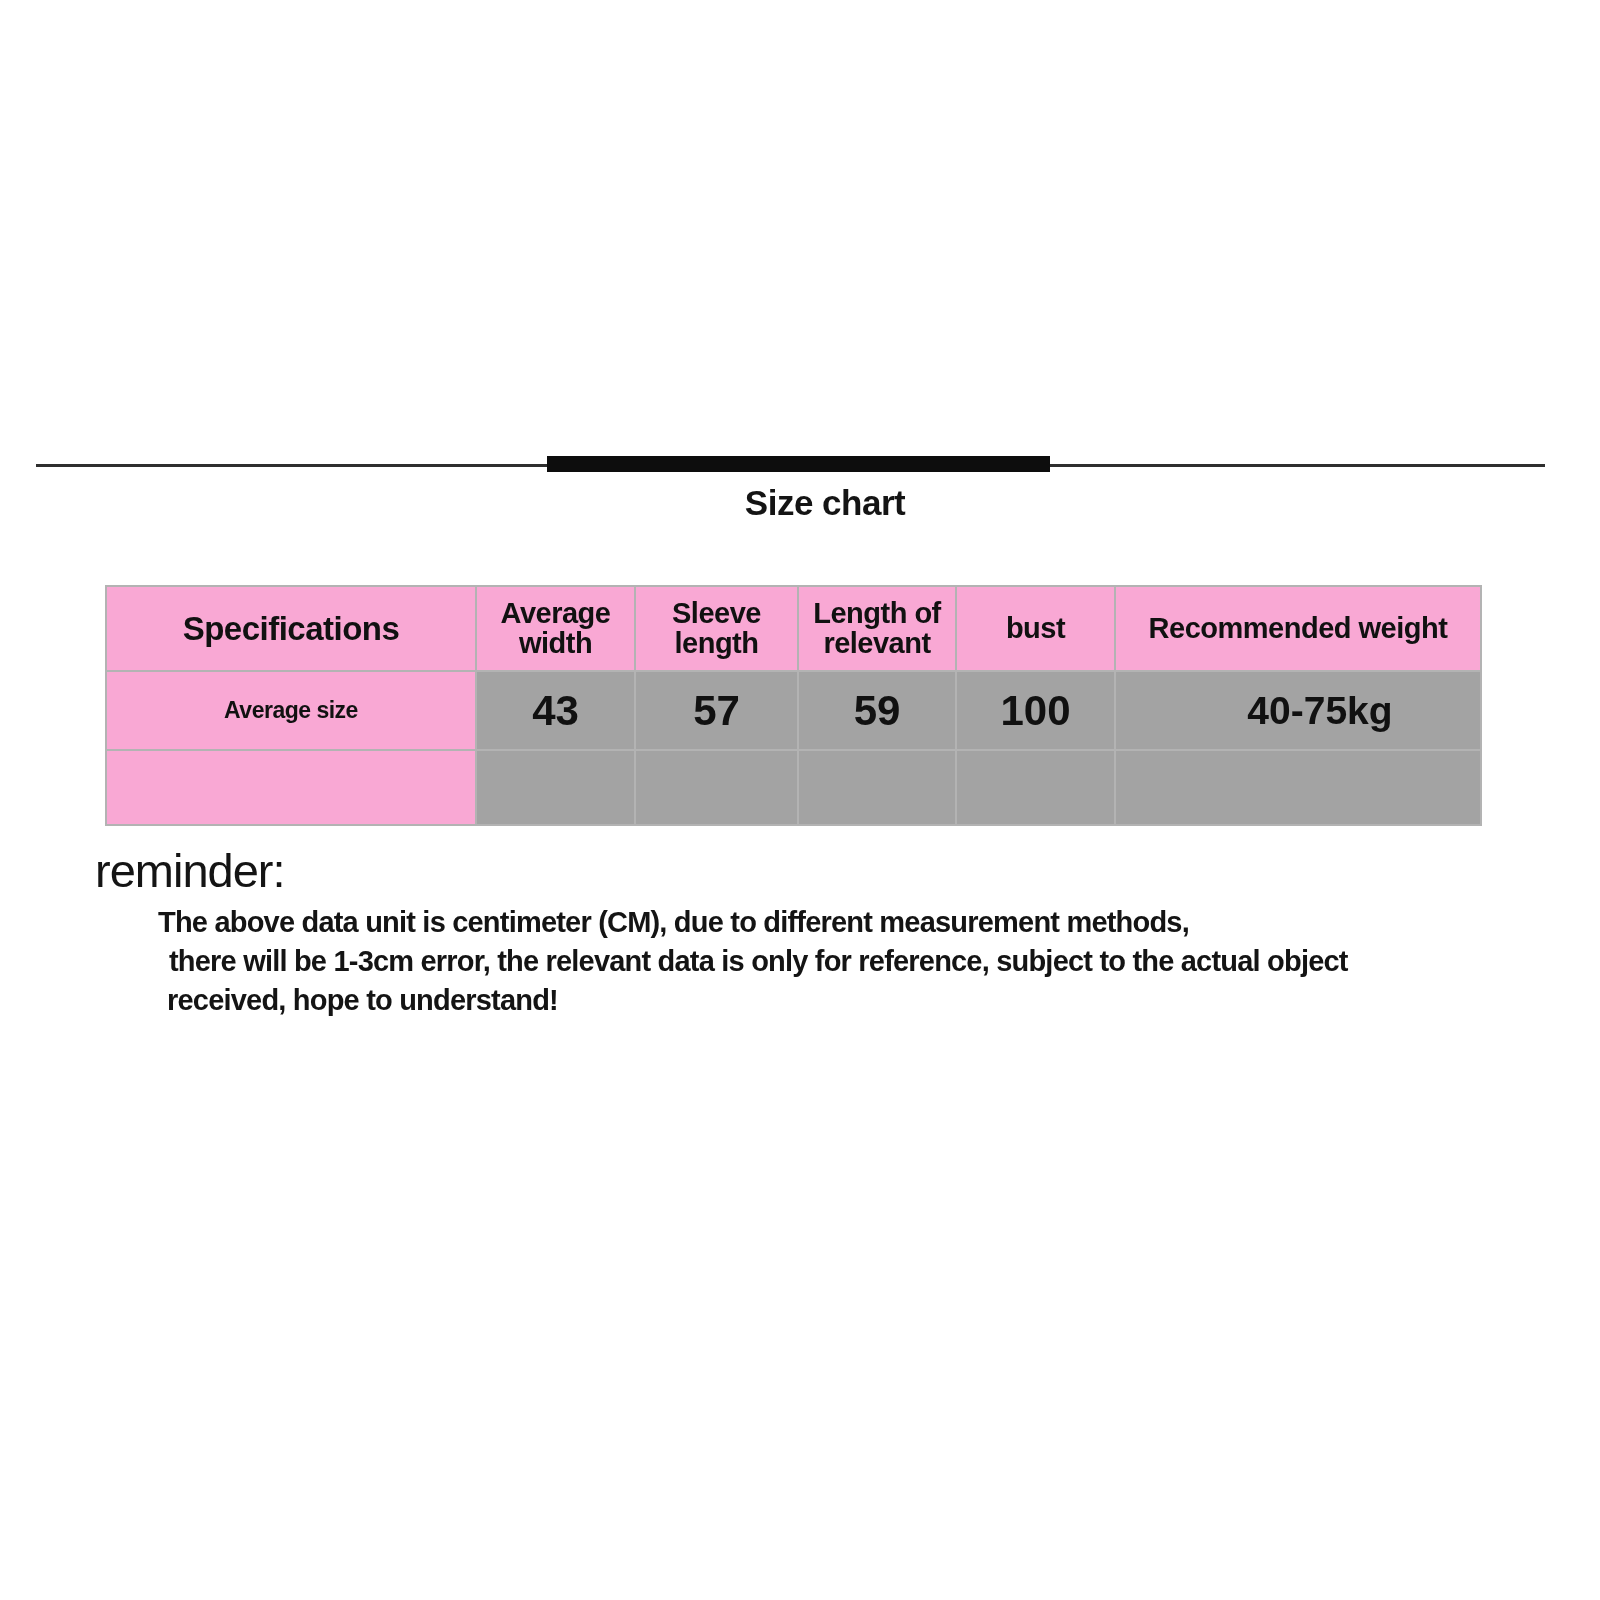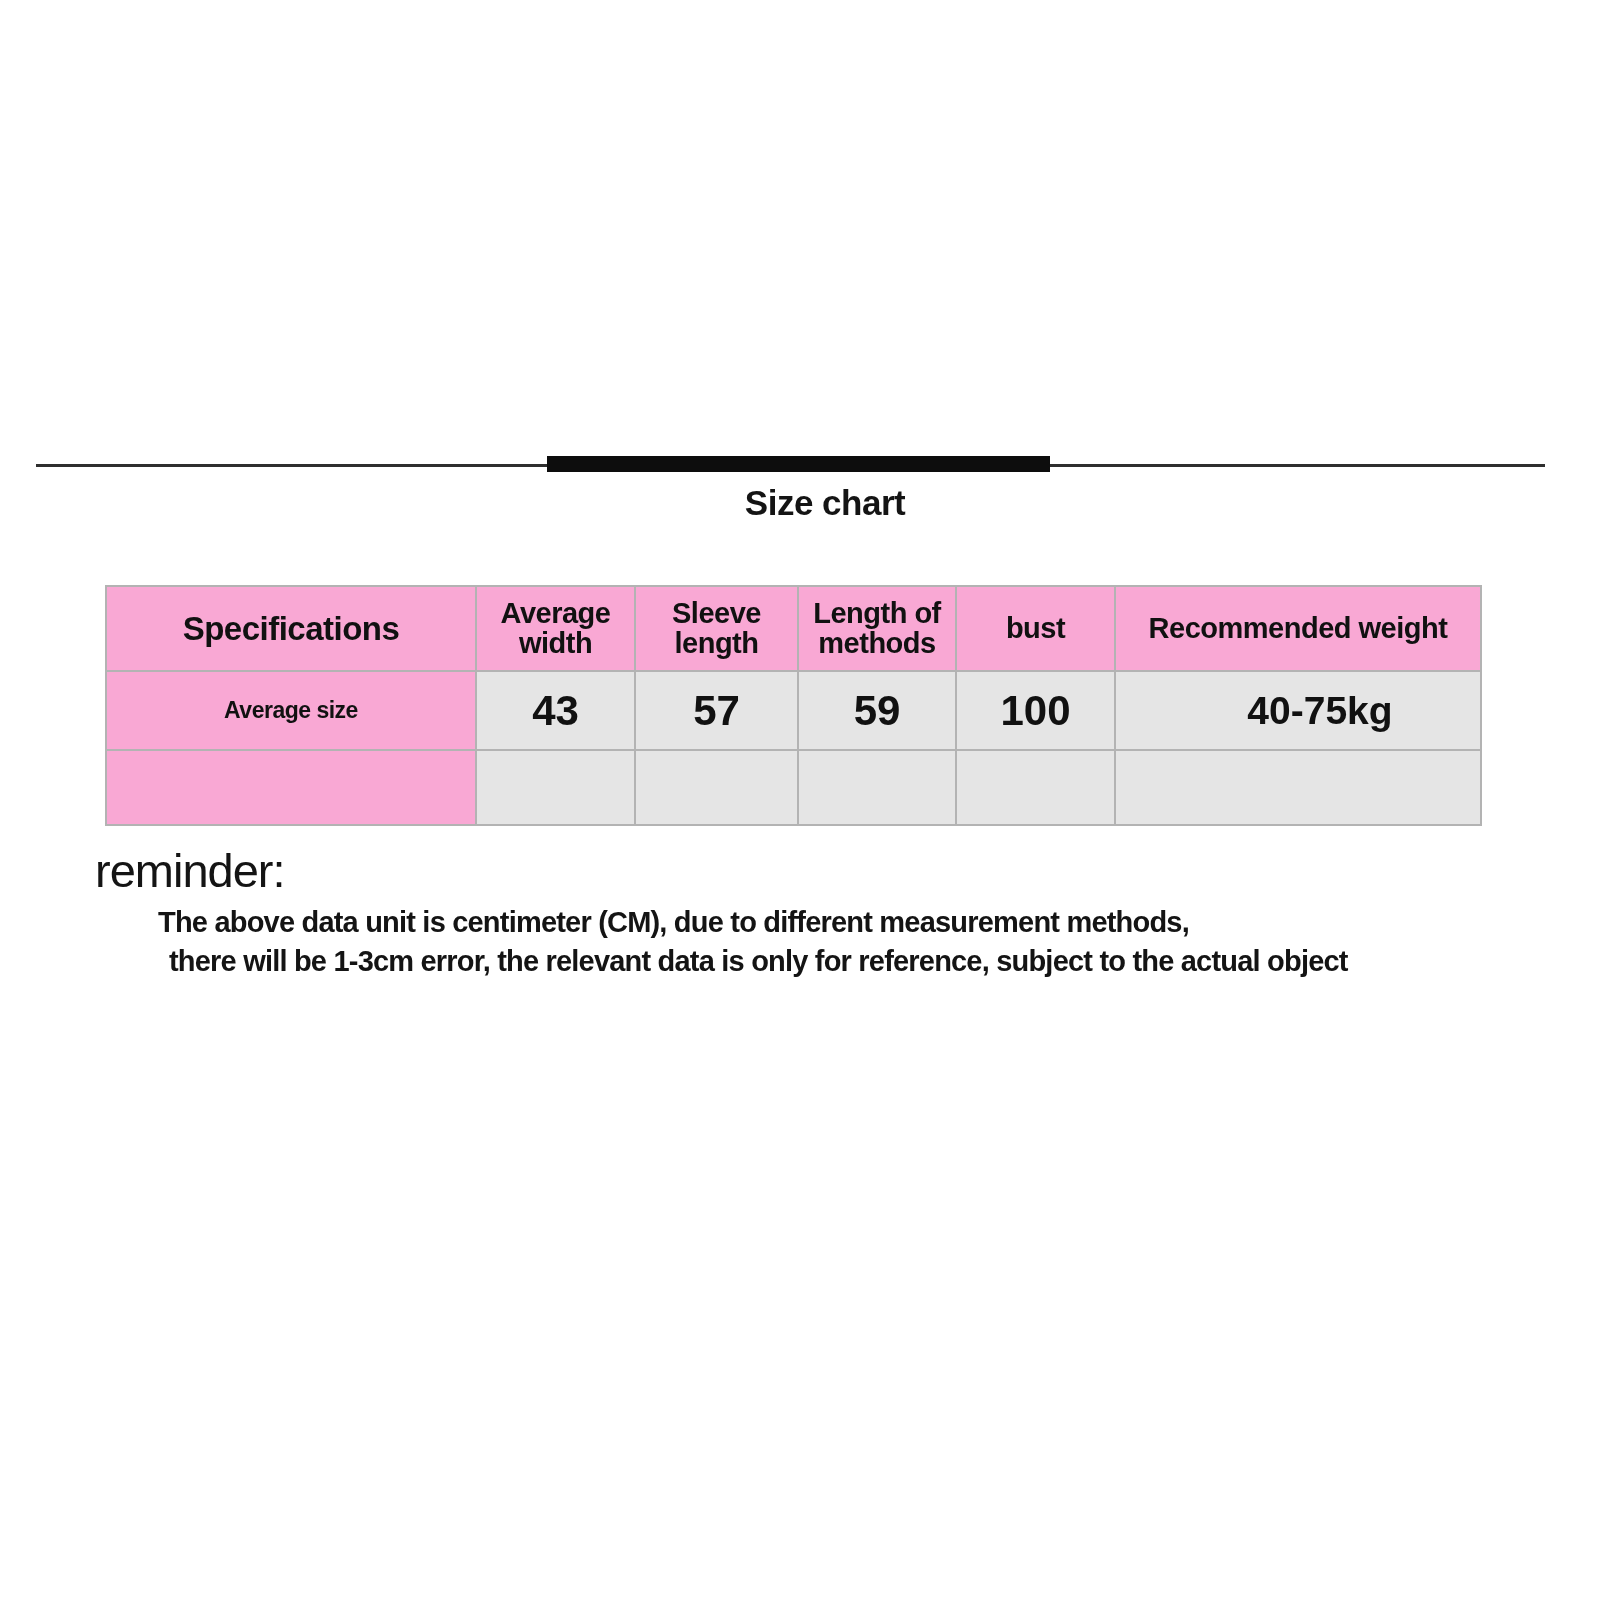--- a/index.html
+++ b/index.html
@@ -55,21 +55,21 @@
     top: 585px;
     width: 1375px;
     border-collapse: collapse;
     table-layout: fixed;
   }
   .size-table td {
     border: 2px solid #b3b3b3;
     text-align: center;
     vertical-align: middle;
     padding: 0;
-    background: #e5e5e5;
+    background: #a3a3a3;
   }
   .size-table .gray {
     background: #f9a8d4;
   }
   .size-table tr.header-row td {
     height: 83px;
     font-size: 29px;
     font-weight: 600;
     line-height: 1.02;
     letter-spacing: -0.5px;
@@ -148,21 +148,21 @@
       <td class="gray">
         <span class="hline">Average</span>
         <span class="hline">width</span>
       </td>
       <td class="gray">
         <span class="hline">Sleeve</span>
         <span class="hline">length</span>
       </td>
       <td class="gray">
         <span class="hline">Length of</span>
-        <span class="hline">methods</span>
+        <span class="hline">relevant</span>
       </td>
       <td class="gray">bust</td>
       <td class="gray">Recommended weight</td>
     </tr>
     <tr class="data-row">
       <td class="gray row-label">Average size</td>
       <td class="num">43</td>
       <td class="num">57</td>
       <td class="num">59</td>
       <td class="num">100</td>
@@ -177,15 +177,16 @@
       <td></td>
     </tr>
   </tbody>
     </table>
 
   <div class="reminder-heading">reminder:</div>
 
   <div class="reminder-text">
     <div class="line1">The above data unit is centimeter (CM), due to different measurement methods,</div>
     <div class="line2">there will be 1-3cm error, the relevant data is only for reference, subject to the actual object</div>
+    <div class="line3">received, hope to understand!</div>
   </div>
 
 </div>
 
 </body></html>

